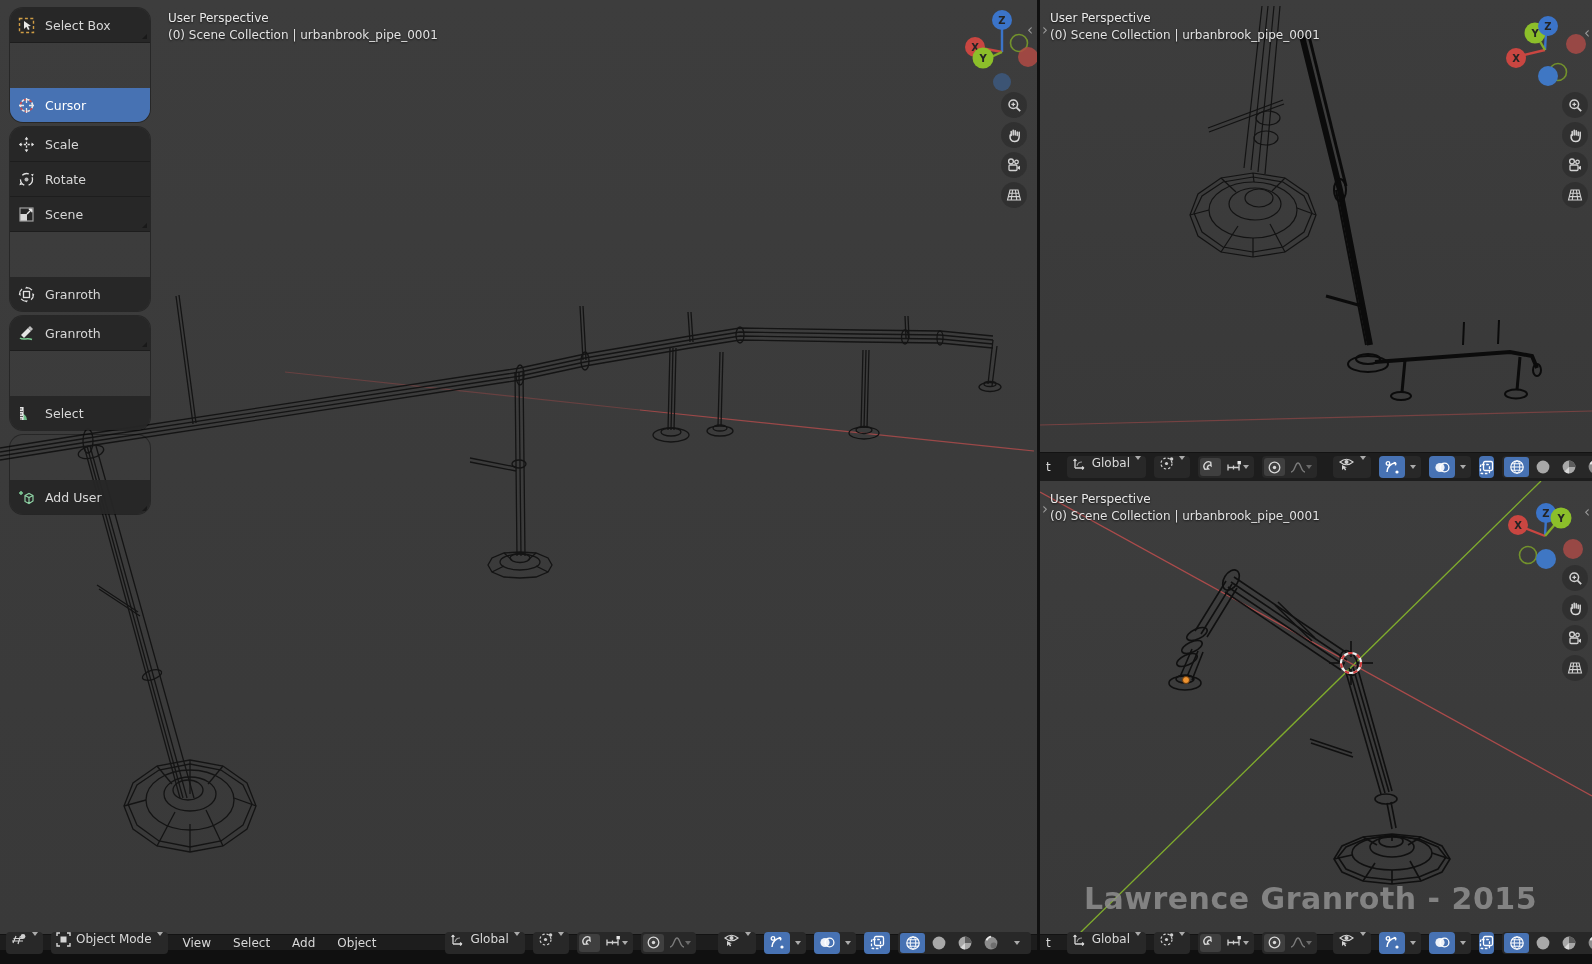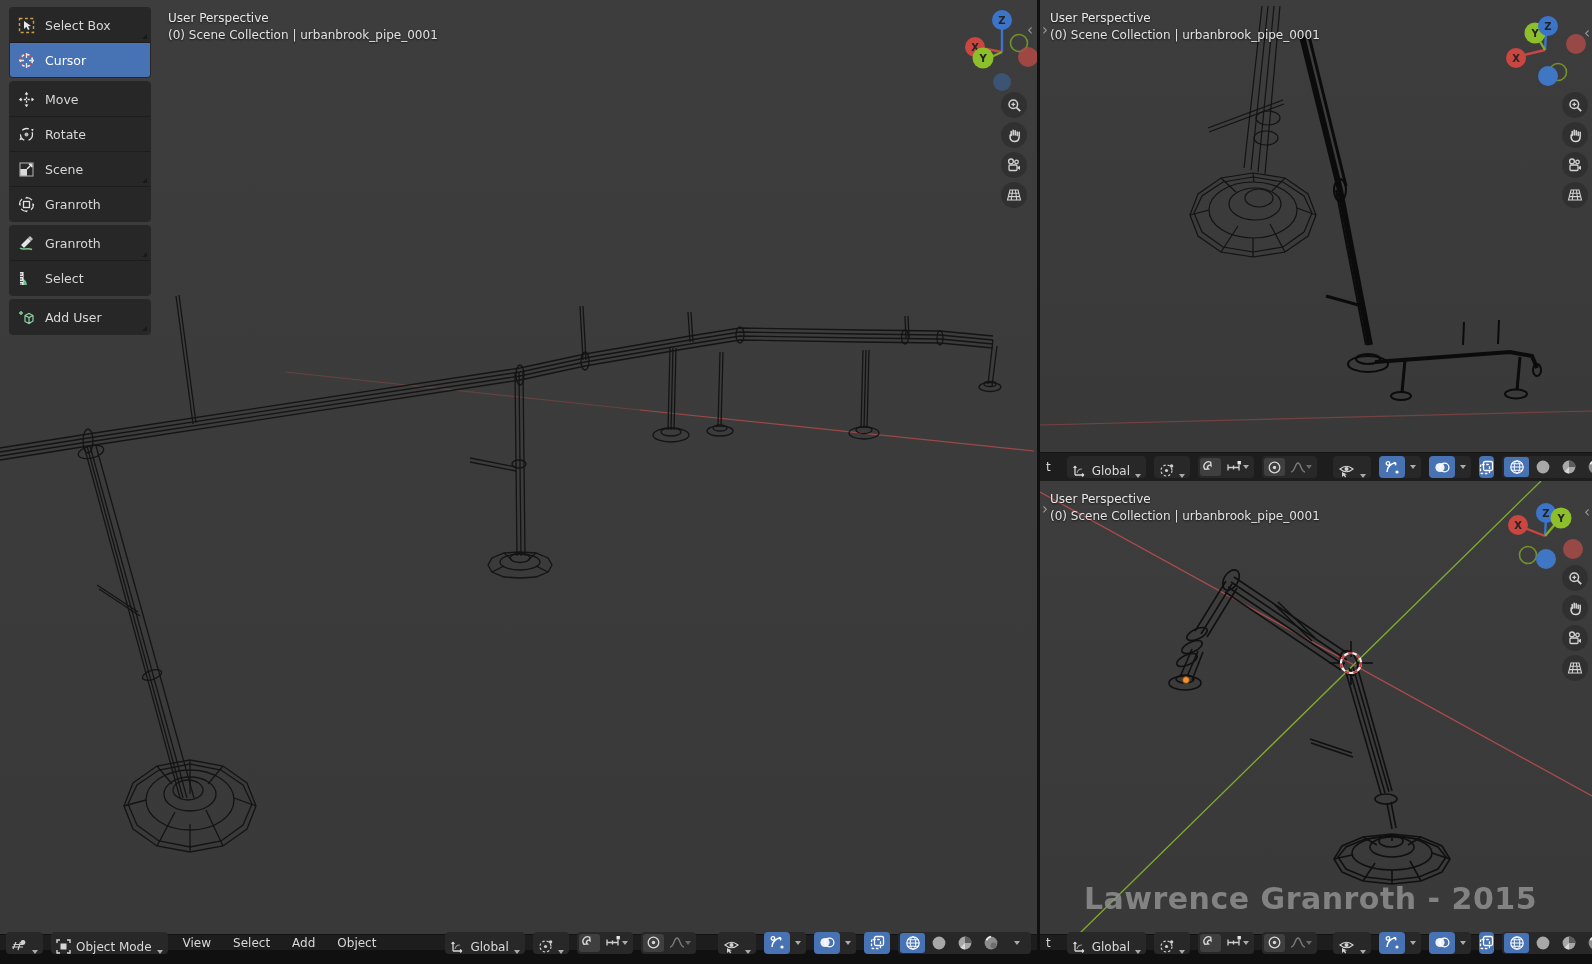--- a/index.html
+++ b/index.html
@@ -15,30 +15,30 @@
   #hdr-tr{left:1040px;top:452px;width:552px;height:29px;}
   #hdr-br{left:1040px;top:934px;width:552px;}
   .wire{position:absolute;left:0;top:0;}
   
   .vp-overlay{position:absolute;left:10px;top:10px;color:#e9e9e9;font-size:12px;line-height:17px;
     text-shadow:0 1px 2px rgba(0,0,0,.7);pointer-events:none;white-space:nowrap;}
   #vp-main .vp-overlay{left:168px;top:10px;}
   .vp-overlay .crumb{color:#e3e3e3;}
   
   .toolbar{position:absolute;left:10px;top:8px;width:140px;display:flex;flex-direction:column;gap:5px;}
-  .tgroup{border-radius:3px;overflow:hidden;display:flex;flex-direction:column;box-shadow:0 0 0 1px rgba(0,0,0,.35);}
+  .tgroup{border-radius:13px;overflow:hidden;display:flex;flex-direction:column;box-shadow:0 0 0 1px rgba(0,0,0,.35);}
   .tool{position:relative;height:34px;background:rgba(38,38,38,.95);display:flex;align-items:center;
     padding-left:8px;gap:10px;color:#d7d7d7;font-size:12.5px;border-bottom:1px solid rgba(0,0,0,.25);}
-  .tool:last-child{border-bottom:none;}
+  .tool:last-child{border-bottom:none;margin-top:45px;}
   .tool.active{background:#4772b3;color:#ffffff;}
   .tool .sub{position:absolute;right:3px;bottom:3px;width:0;height:0;
     border-left:5px solid transparent;border-bottom:5px solid #191919;}
   .tic{width:17px;height:17px;flex:0 0 17px;}
   
-  .btn{background:#282828;border-radius:4px;height:22px;display:inline-flex;align-items:flex-end;
+  .btn{background:#282828;border-radius:4px;height:22px;display:inline-flex;align-items:flex-start;
     padding:0 5px;gap:5px;color:#d9d9d9;font-size:12px;white-space:nowrap;}
   .cell-lit{background:#3f3f3f;border-radius:3px;height:18px;display:inline-flex;align-items:center;padding:0 3px;}
   .cell-blue{background:#4772b3;border-radius:4px;height:22px;width:26px;display:inline-flex;
     align-items:center;justify-content:center;}
   .pair{display:inline-flex;align-items:stretch;background:#282828;border-radius:4px;height:22px;}
   .pair .tail{display:inline-flex;align-items:center;padding:0 5px;}
   .menu{color:#d8d8d8;font-size:12px;padding:0 7px;}
   .chev{width:0;height:0;border-left:3.5px solid transparent;border-right:3.5px solid transparent;
     border-top:4.5px solid #ababab;display:inline-block;}
   .chev.dim{border-top-color:#6a6a6a;}
@@ -150,21 +150,21 @@
           </svg>
           <span>Cursor</span>
         </div>
       </div>
       <div class="tgroup">
         <div class="tool">
           <svg class="tic" viewBox="0 0 17 17">
             <path d="M8.5,2 V15 M2,8.5 H15" stroke="#e0e0e0" stroke-width="1.3" stroke-dasharray="2.2 1.6"></path>
             <path d="M8.5,0.8 L6.6,3.4 H10.4 Z M8.5,16.2 L6.6,13.6 H10.4 Z M0.8,8.5 L3.4,6.6 V10.4 Z M16.2,8.5 L13.6,6.6 V10.4 Z" fill="#e0e0e0"></path>
           </svg>
-          <span>Move</span>
+          <span>Scale</span>
         </div>
         <div class="tool">
           <svg class="tic" viewBox="0 0 17 17">
             <circle cx="8.5" cy="8.5" r="6" fill="none" stroke="#e0e0e0" stroke-width="1.3" stroke-dasharray="7 4.5"></circle>
             <circle cx="8.5" cy="8.5" r="2" fill="#b9b9b9"></circle>
             <path d="M14.8,5.6 L15.6,2.8 L12.8,3.6 Z M2.2,11.4 L1.4,14.2 L4.2,13.4 Z" fill="#e0e0e0"></path>
           </svg>
           <span>Rotate</span>
         </div>
         <div class="tool">

